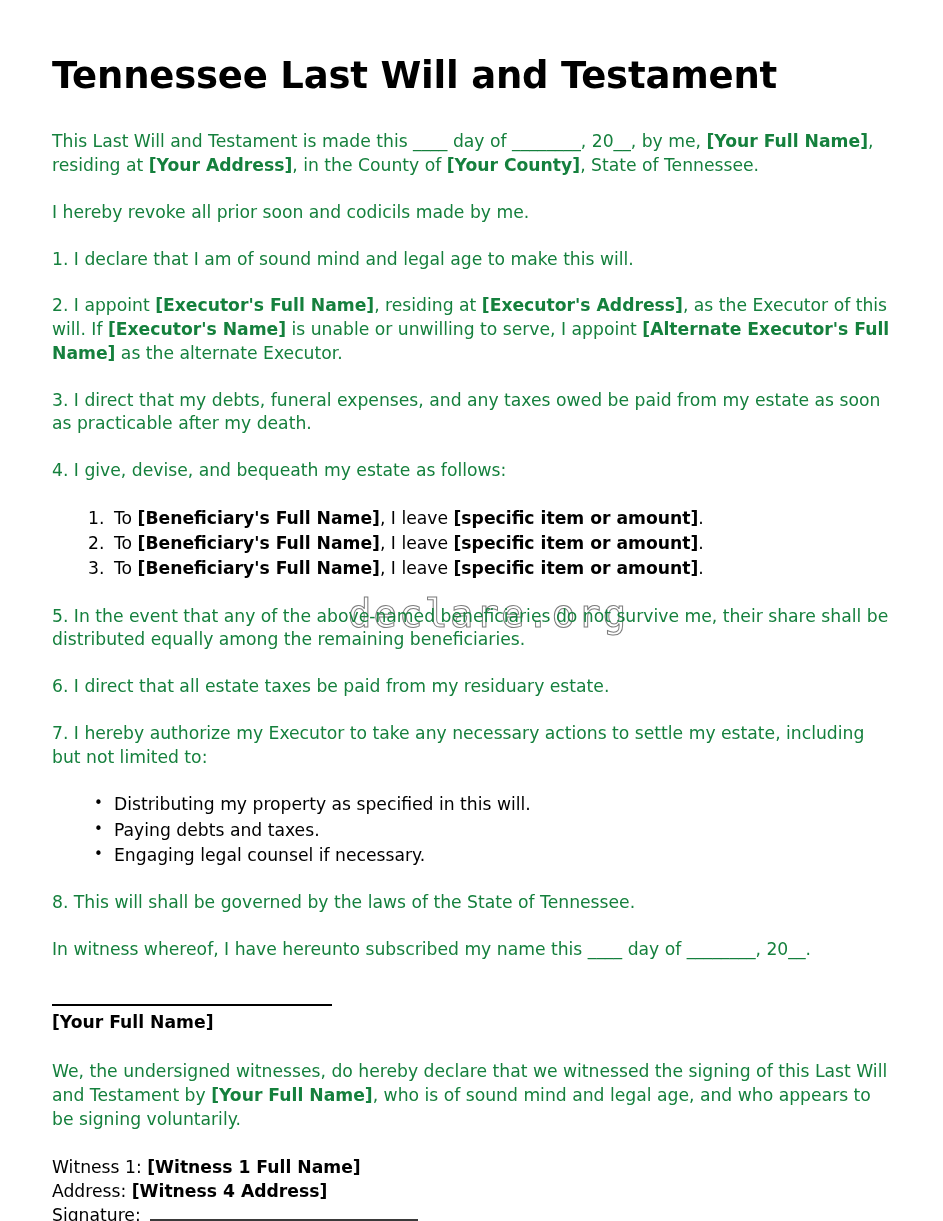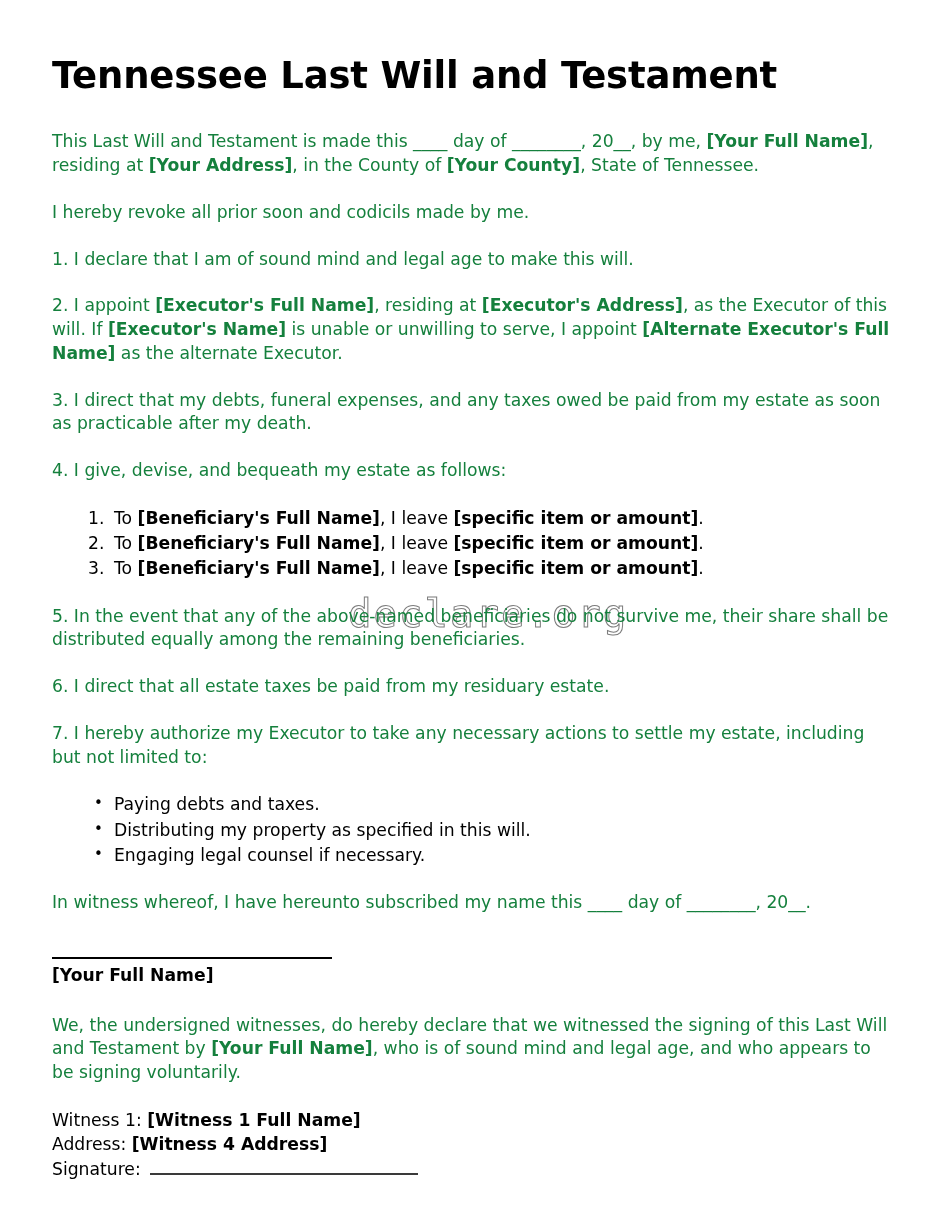--- a/index.html
+++ b/index.html
@@ -171,25 +171,26 @@
       <li><span>To </span><b>[Beneficiary's Full Name]</b><span>, I leave </span><b>[specific item or amount]</b><span>.</span></li>
     </ol>
 
     <p class="para">5. In the event that any of the above-named beneficiaries do not survive me, their share shall be distributed equally among the remaining beneficiaries.</p>
 
     <p class="para">6. I direct that all estate taxes be paid from my residuary estate.</p>
 
     <p class="para">7. I hereby authorize my Executor to take any necessary actions to settle my estate, including but not limited to:</p>
 
     <ul class="bullet-list">
+      <li>Distributing my property as specified in this will.</li>
       <li>Paying debts and taxes.</li>
-      <li>Distributing my property as specified in this will.</li>
       <li>Engaging legal counsel if necessary.</li>
     </ul>
 
+    <p class="para">8. This will shall be governed by the laws of the State of Tennessee.</p>
 
     <p class="para">In witness whereof, I have hereunto subscribed my name this ____ day of ________, 20__.</p>
 
     <div class="sig-block">
       <div class="sig-rule"></div>
       <div class="sig-name">[Your Full Name]</div>
     </div>
 
     <p class="para"><span>We, the undersigned witnesses, do hereby declare that we witnessed the signing of this Last Will and Testament by </span><b>[Your Full Name]</b><span>, who is of sound mind and legal age, and who appears to be signing voluntarily.</span></p>
 

